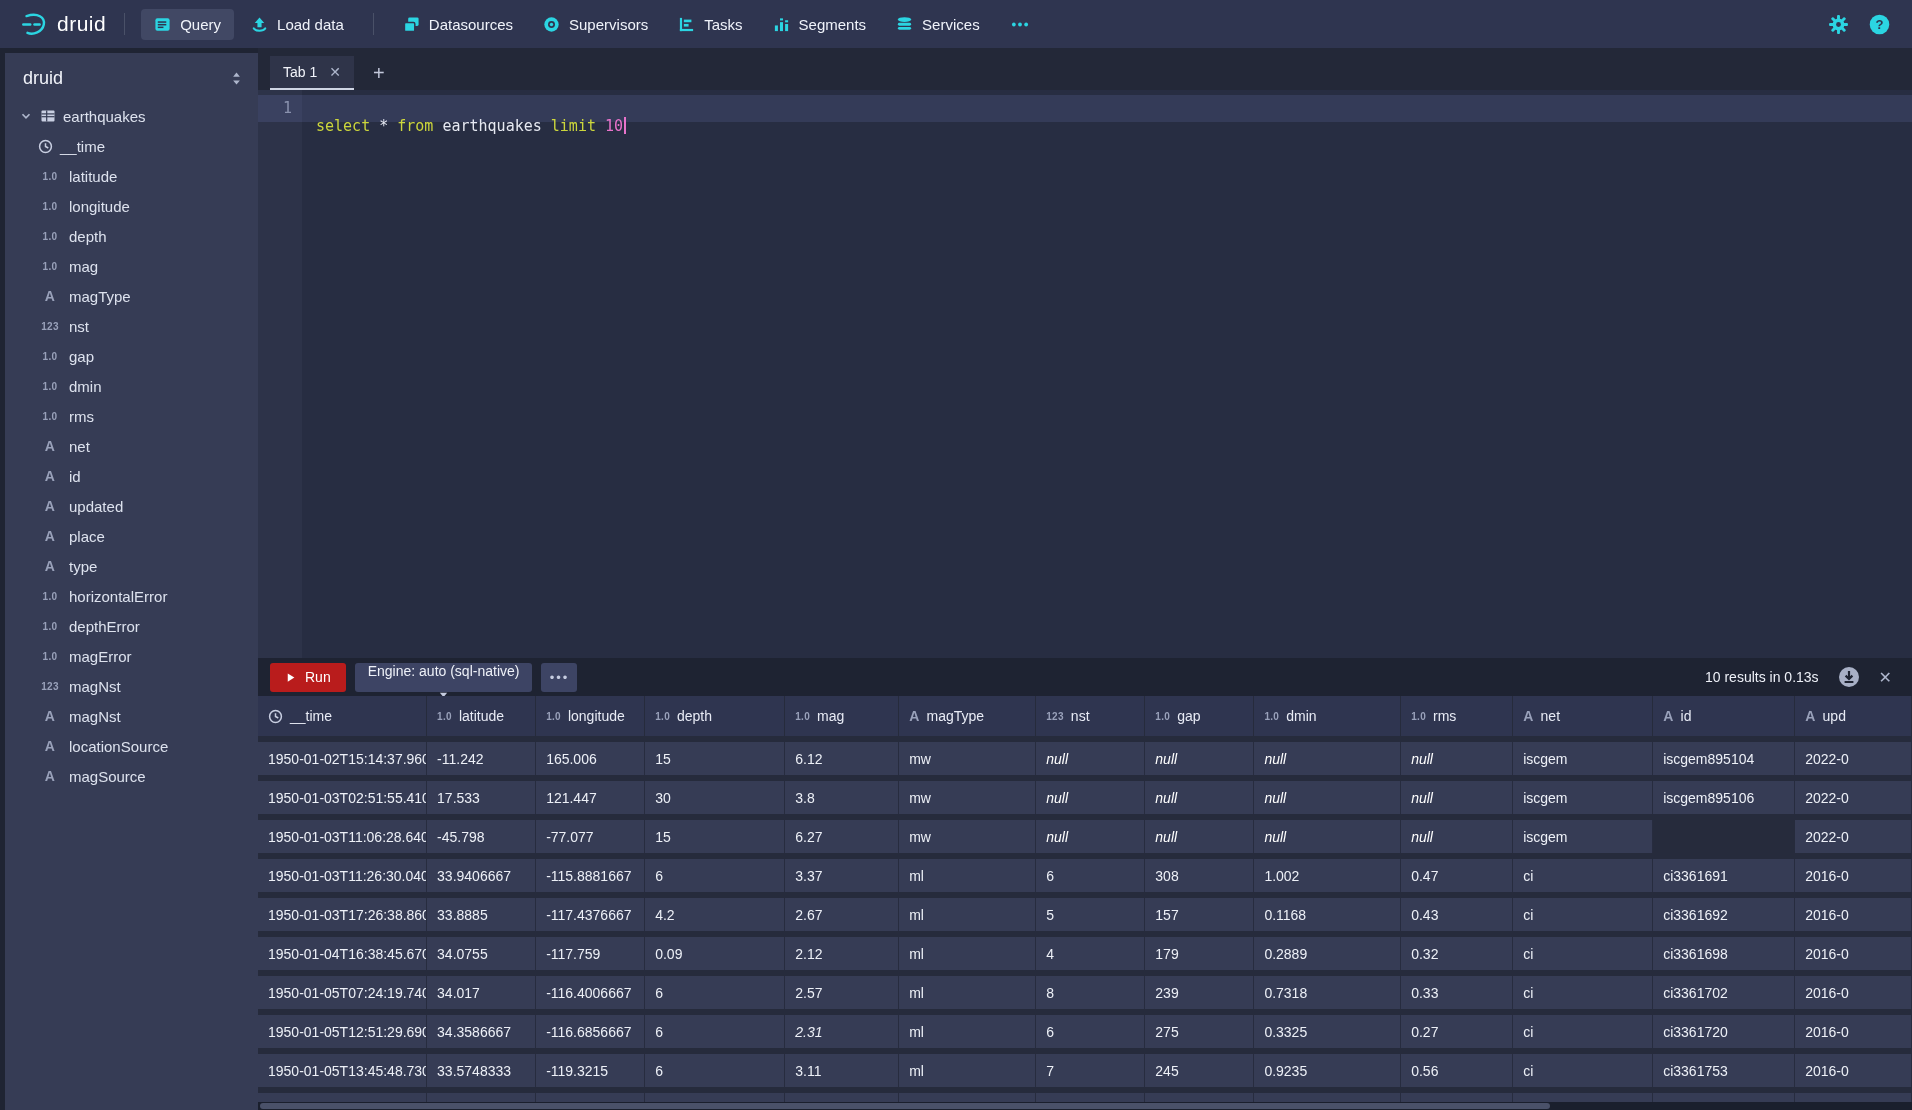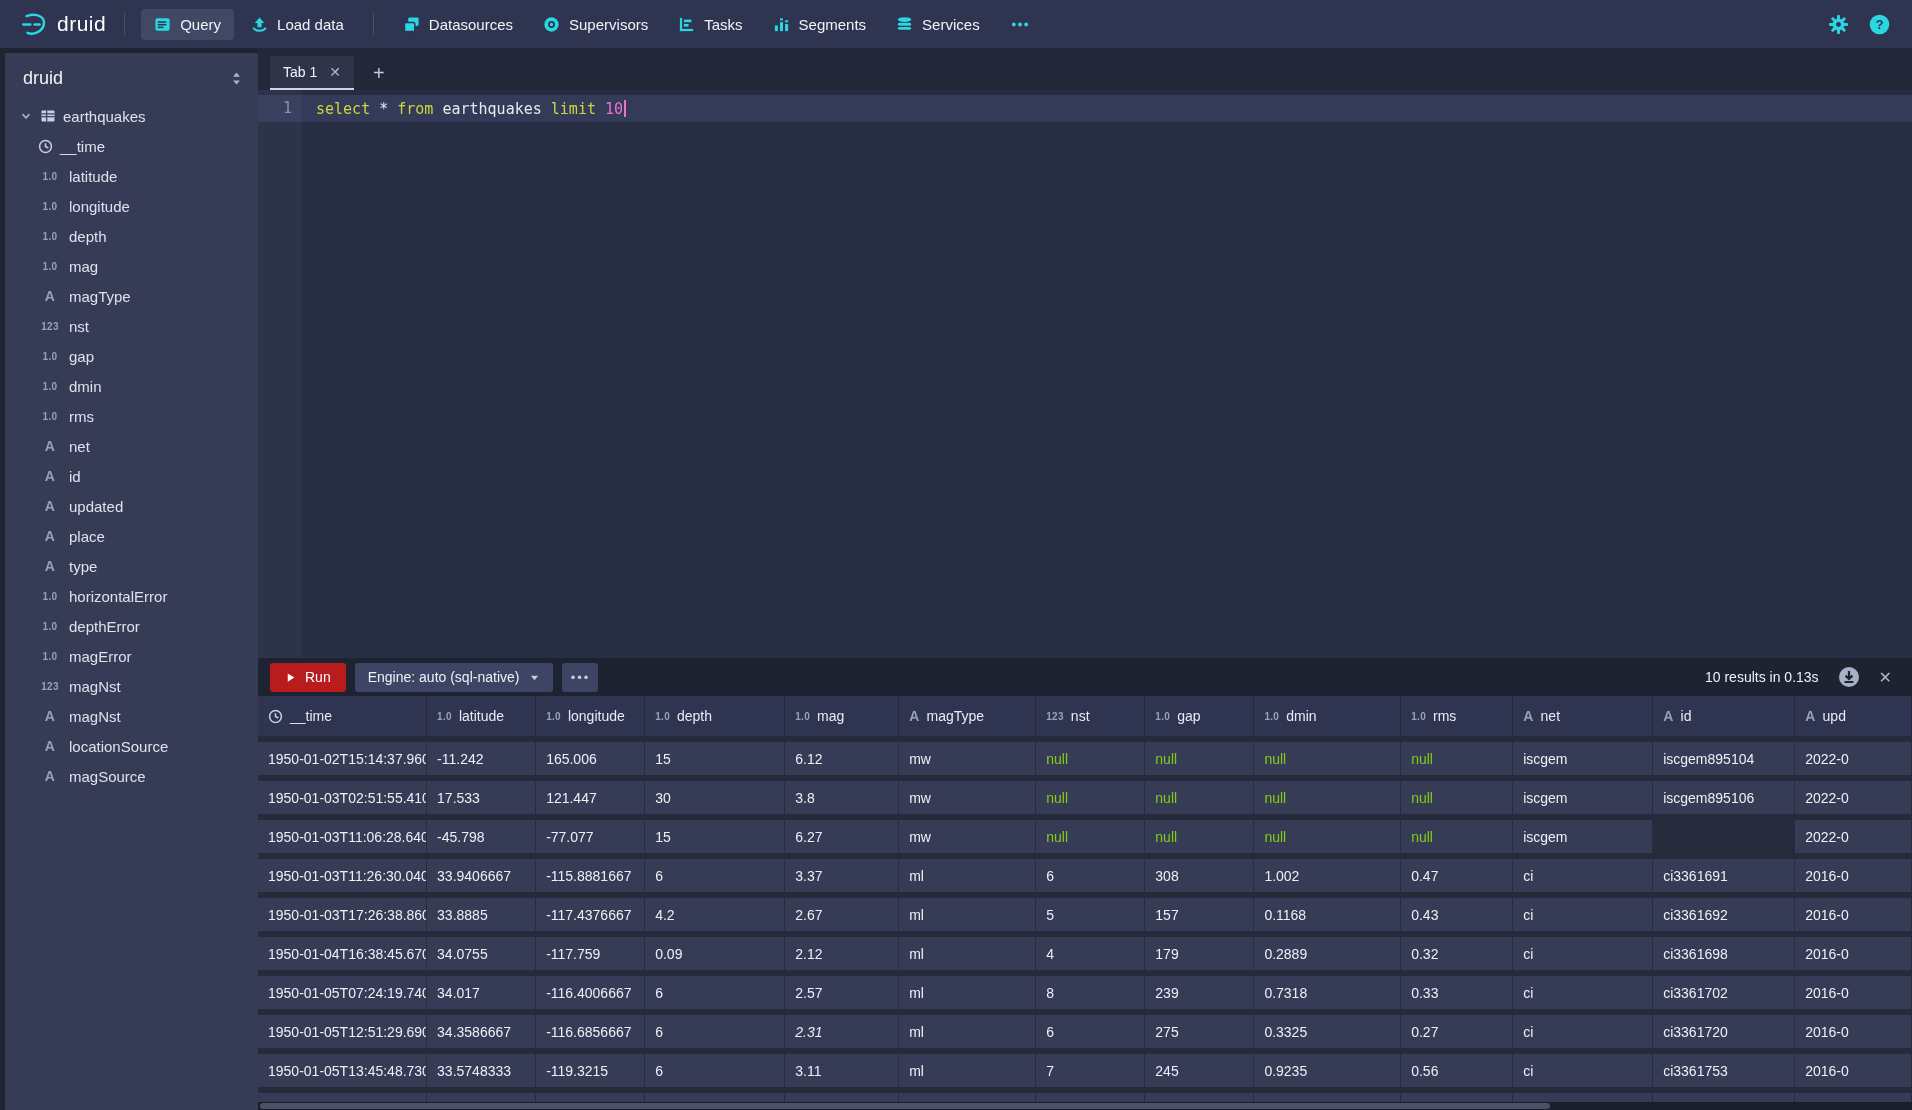--- a/index.html
+++ b/index.html
@@ -44,49 +44,49 @@
   .add-tab { margin-left:9px; height:34px; display:flex; align-items:center; padding:0 10px;
     color:#c2c8da; font-size:20px; cursor:pointer; }
 
   .editor { position:relative; height:568px; background:#272d42;
     font-family:"DejaVu Sans Mono", monospace; font-size:15px; cursor:text; }
   .gutter { position:absolute; left:0; top:0; bottom:0; width:44px; background:#2d3349; }
   .active-line { position:absolute; left:0; width:100%; top:5px; height:27px; background:#343b58; }
   .active-gutter { position:absolute; left:0; width:44px; top:5px; height:27px; background:#3a4160; }
   .line-no { position:absolute; left:0; top:5px; width:34px; height:27px; line-height:27px;
     text-align:right; color:#8a92ae; }
-  .code-line { position:absolute; left:58px; top:6px; height:27px; line-height:27px; white-space:pre; }
+  .code-line { position:absolute; left:58px; top:23px; height:27px; line-height:27px; white-space:pre; }
   .tok-keyword { color:#ccd63c; }
   .tok-number { color:#e873cb; }
   .tok-plain { color:#e6e9f2; }
   .cursor { display:inline-block; width:2px; height:17px; background:#e873cb;
     vertical-align:-3px; margin-left:1px; }
 
   .runbar { height:38px; background:#1e2332; display:flex; align-items:center; padding:0 12px; gap:9px; }
   .run-btn { background:#b91c1c; color:#fff; border-radius:3px; height:29px;
     display:flex; align-items:center; gap:9px; padding:0 15px; font-size:14px; cursor:pointer; }
   .engine-btn { background:#3d4464; color:#eef1f8; border-radius:3px; height:29px;
-    display:flex; align-items:center; gap:10px; padding:0 13px; font-size:14px; cursor:pointer; }
+    display:flex; align-items:center; gap:10px; padding:0 13px; font-size:14px; cursor:pointer;flex-direction:column; }
   .more-btn { background:#3d4464; border-radius:3px; height:29px; width:36px;
     display:flex; align-items:center; justify-content:center; color:#c6cce0;
     font-size:13px; letter-spacing:2px; cursor:pointer; }
   .runbar-right { margin-left:auto; display:flex; align-items:center; gap:19px; padding-right:8px; }
   .results-text { font-size:14px; color:#eef1f8; }
   .x-icon { color:#aeb6cc; font-size:16px; cursor:pointer; }
 
   
   .results { position:relative; height:414px; background:#262b3c; overflow:hidden; }
   .hrow { height:40px; background:#2f3550; display:flex; }
   .hcell { display:flex; align-items:center; gap:7px; padding:0 10px; font-size:14px;
     color:#e8ebf5; border-right:1px solid #262b3c; cursor:pointer; overflow:hidden; white-space:nowrap; }
   .hcell .tbadge { width:auto; flex:none; }
   .drow { height:33px; margin-top:6px; display:flex; }
   .dcell { background:#363c55; display:flex; align-items:center; padding:0 10px; font-size:14px;
     color:#edf0f7; border-right:1px solid #272c3f; white-space:nowrap; overflow:hidden; cursor:pointer; }
-  .dcell.nullv { color:#84cc16; }
+  .dcell.nullv { font-style:italic; color:#ffffff; }
   .hscroll { position:absolute; bottom:0; left:0; width:100%; height:8px; background:#1a1f2d; }
   .hthumb { position:absolute; left:2px; top:1px; width:78%; height:6px; background:#4a5169; border-radius:3px; cursor:pointer; }
 </style>
 </head>
 <body>
 
 <div class="topnav">
   <div class="logo">
     <span class="icn">
       <svg width="28" height="28" viewBox="0 0 30 30" fill="none" stroke="#2bd5e2" stroke-width="2.6" stroke-linecap="round">

